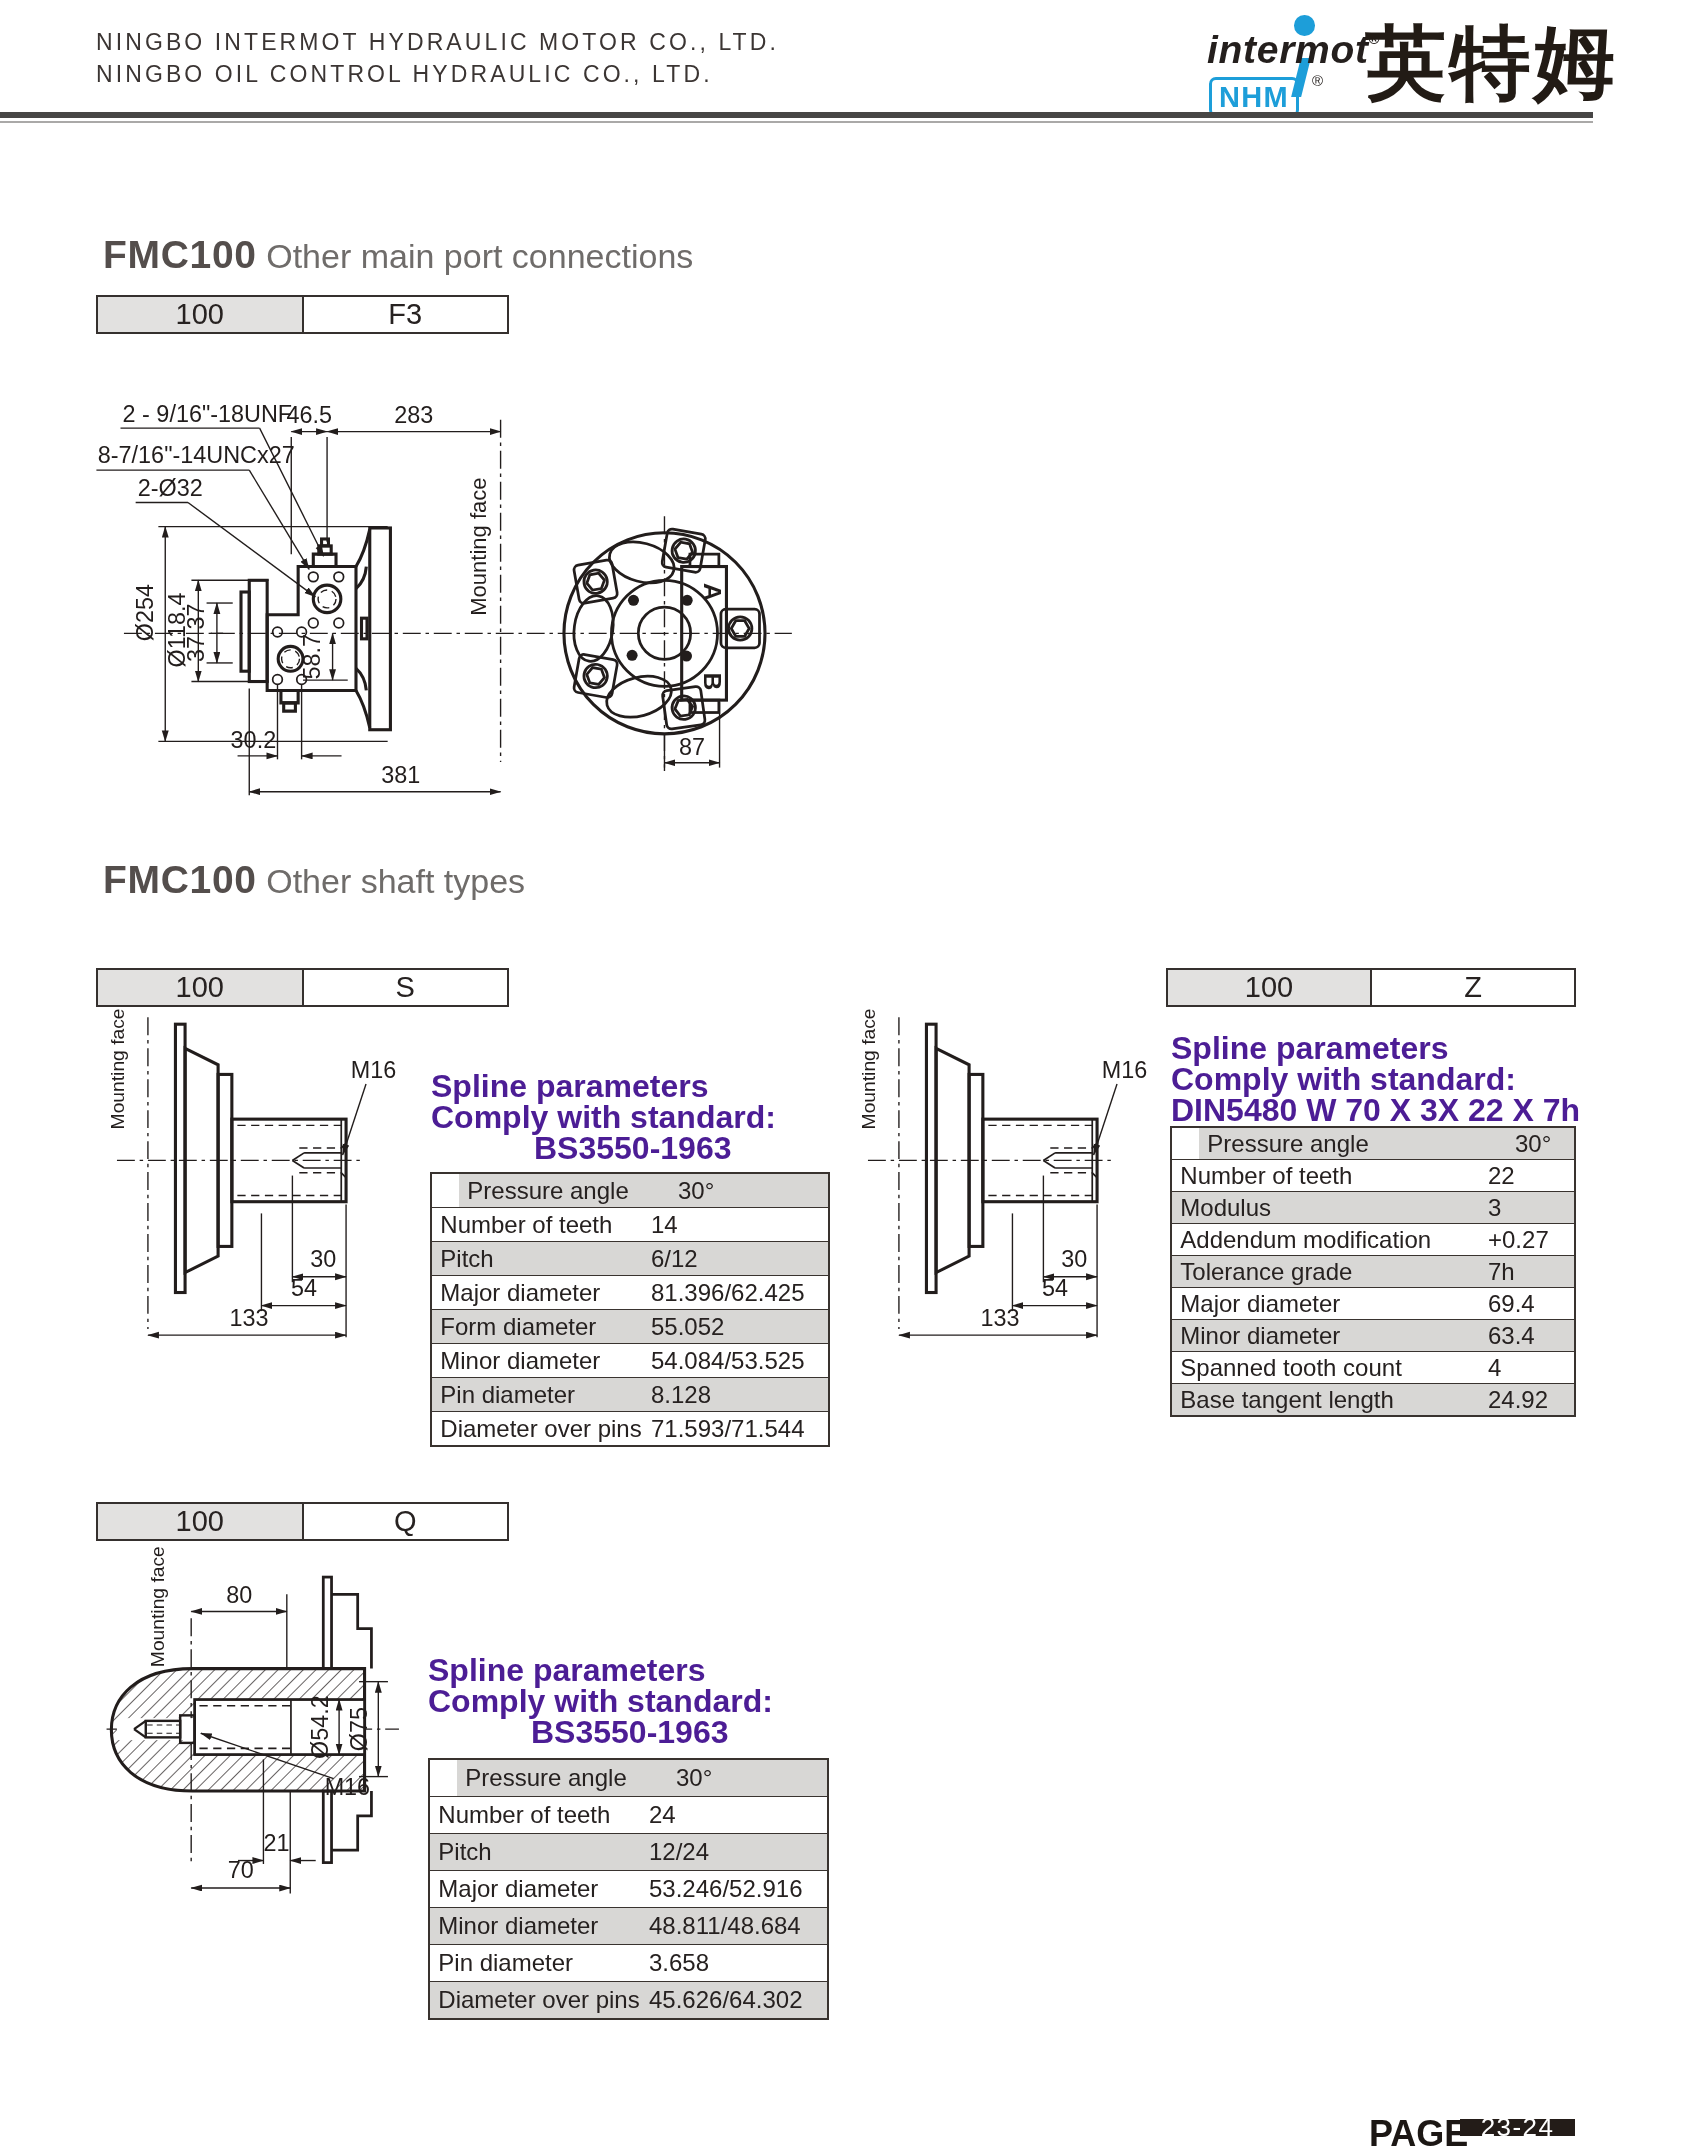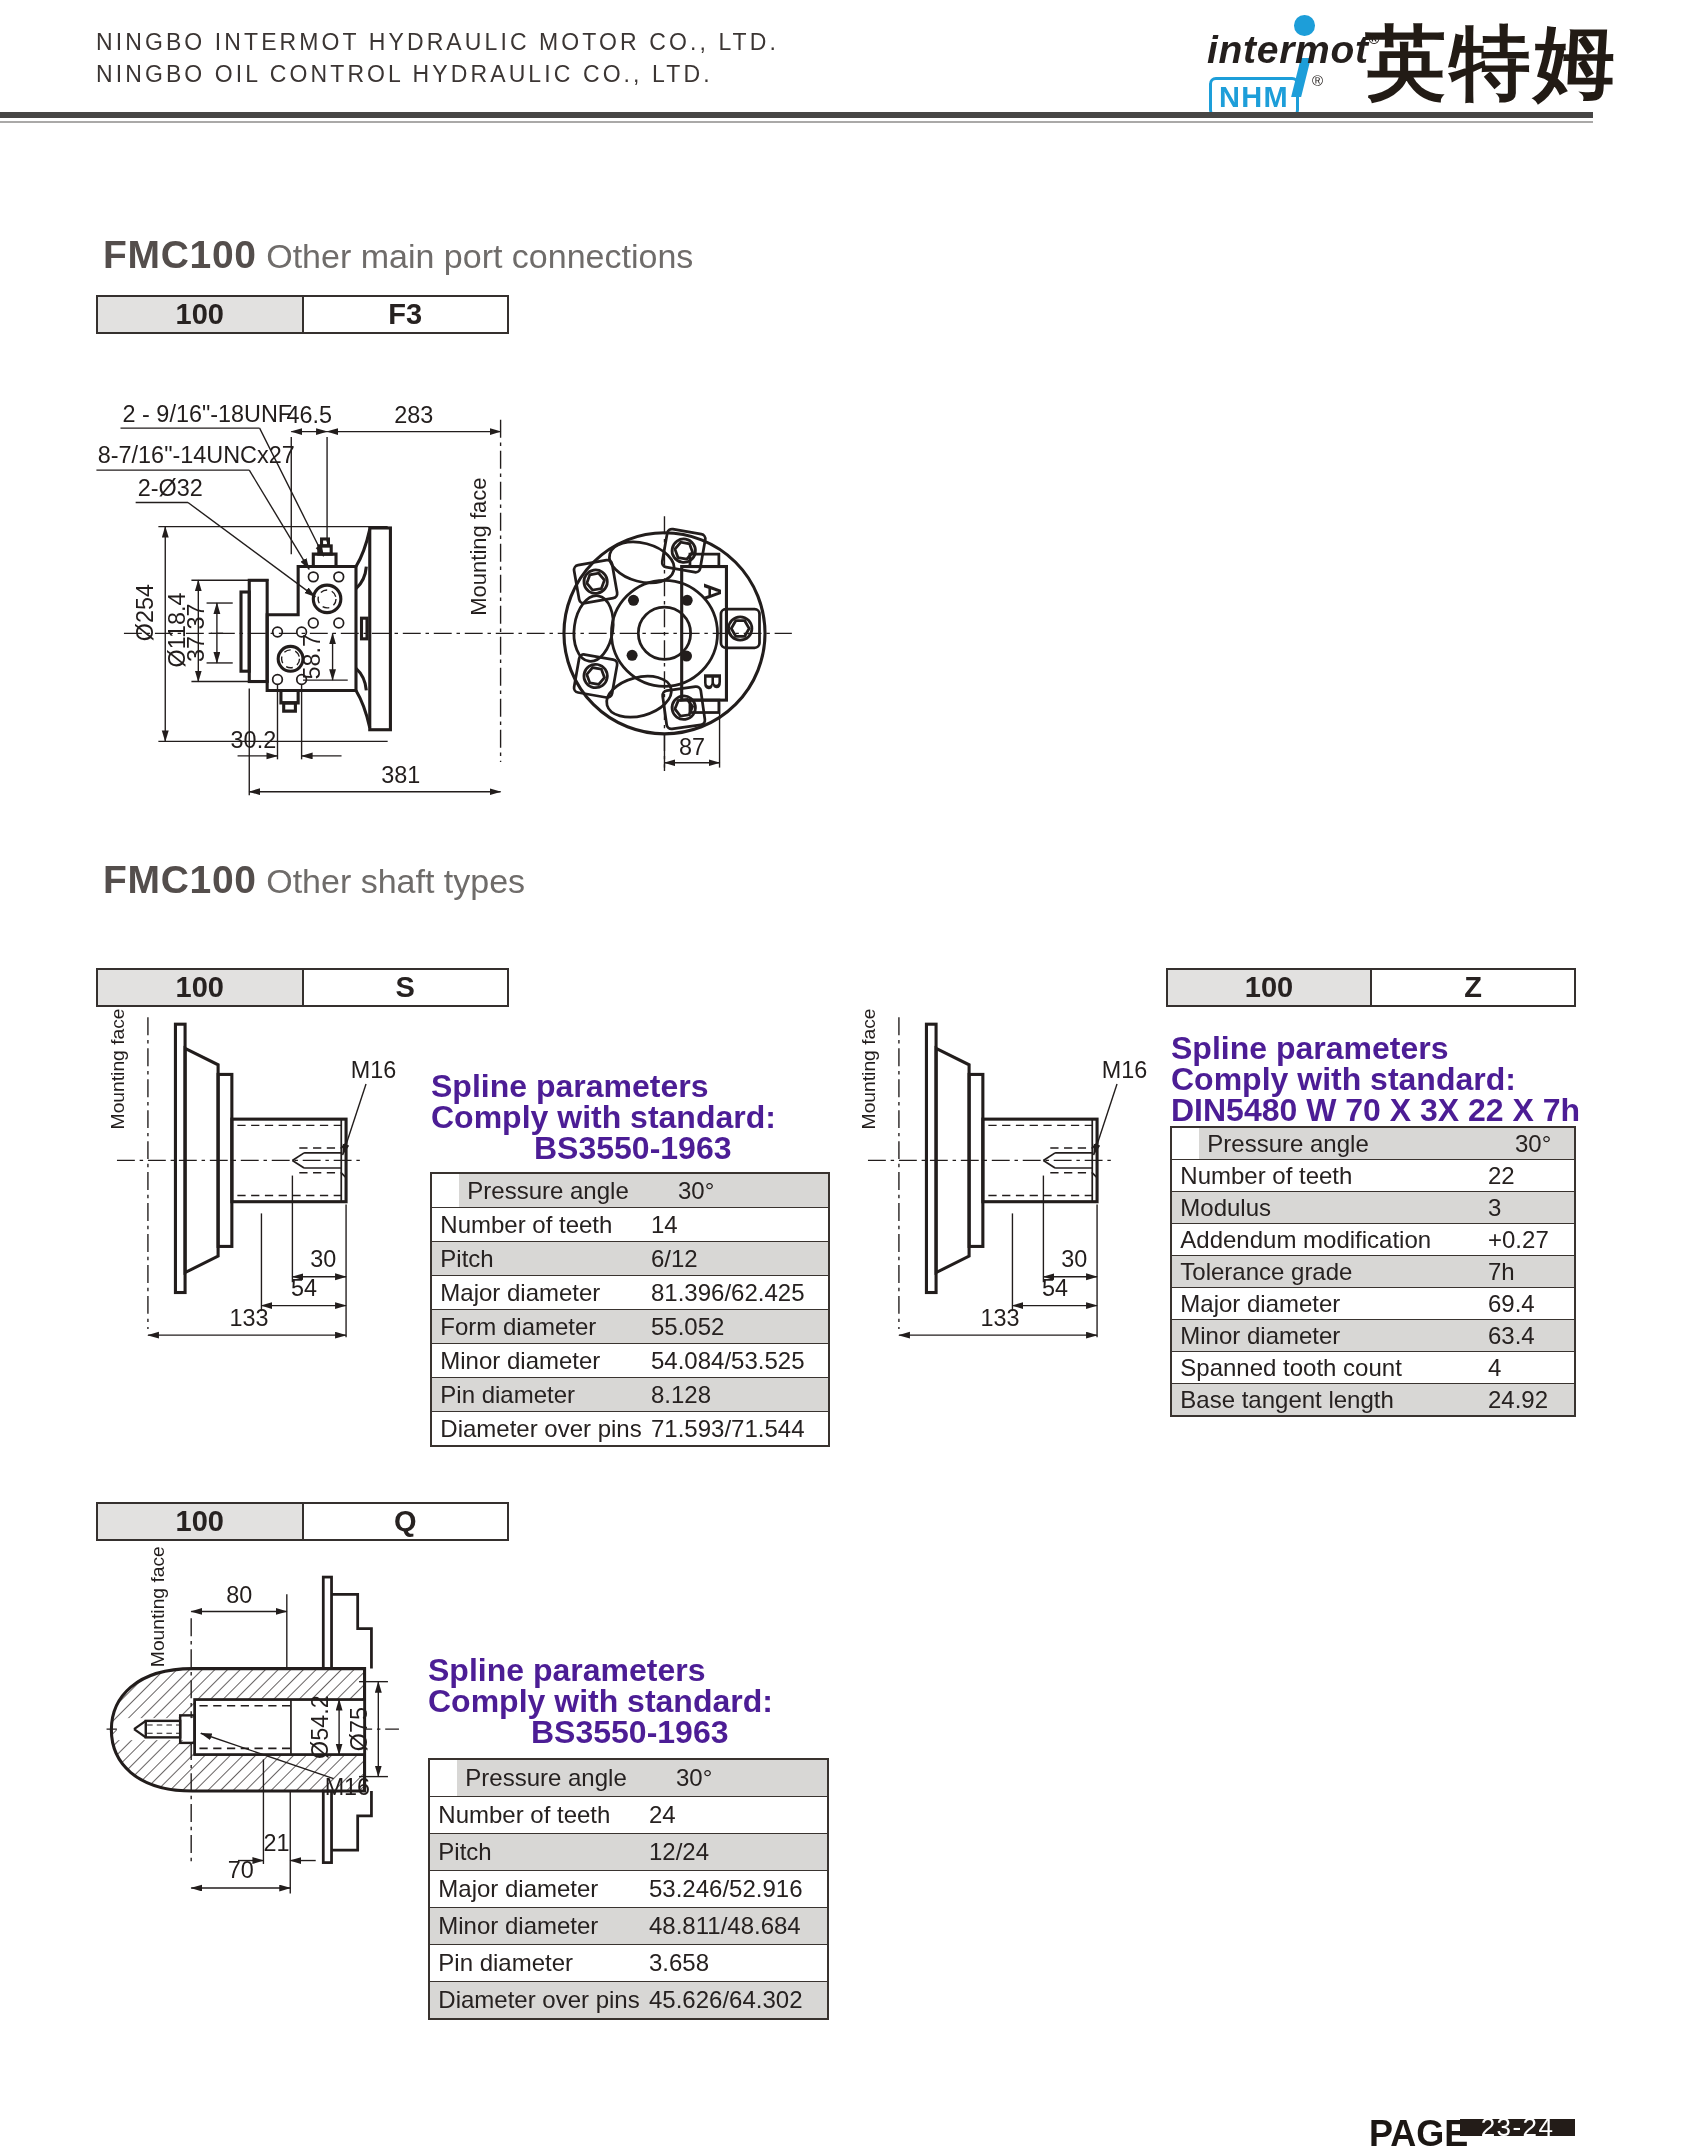--- a/index.html
+++ b/index.html
@@ -25,21 +25,21 @@
   .rule2{position:absolute;left:0;top:121px;width:1593px;height:2.1px;background:#aaa9a8;}
 
   
   .sec-title{position:absolute;left:103px;font-size:34px;color:#6f6c6a;white-space:nowrap;}
   .sec-title b{font-size:39px;color:#544e4c;letter-spacing:0.7px;}
 
   
   .vtable{position:absolute;display:flex;width:413px;height:39px;border:2.1px solid #35302e;
           box-sizing:border-box;background:#fff;}
   .vtable .c1,.vtable .c2{flex:1;display:flex;align-items:center;justify-content:center;
-          font-size:29px;font-weight:bold;color:#272221;}
+          font-size:29px;font-weight:normal;color:#272221;}
   .vtable .c1{background:#e2e1e0;border-right:2.1px solid #35302e;}
 
   
   .spline-head{position:absolute;font-size:32px;font-weight:bold;color:#4c1d95;
                line-height:31px;white-space:nowrap;}
   .spline-head .indent{margin-left:103px;}
 
   
   .ptable{position:absolute;border:2.1px solid #39332f;box-sizing:border-box;background:#fff;}
   .prow{position:relative;border-top:1.4px solid #39332f;}

